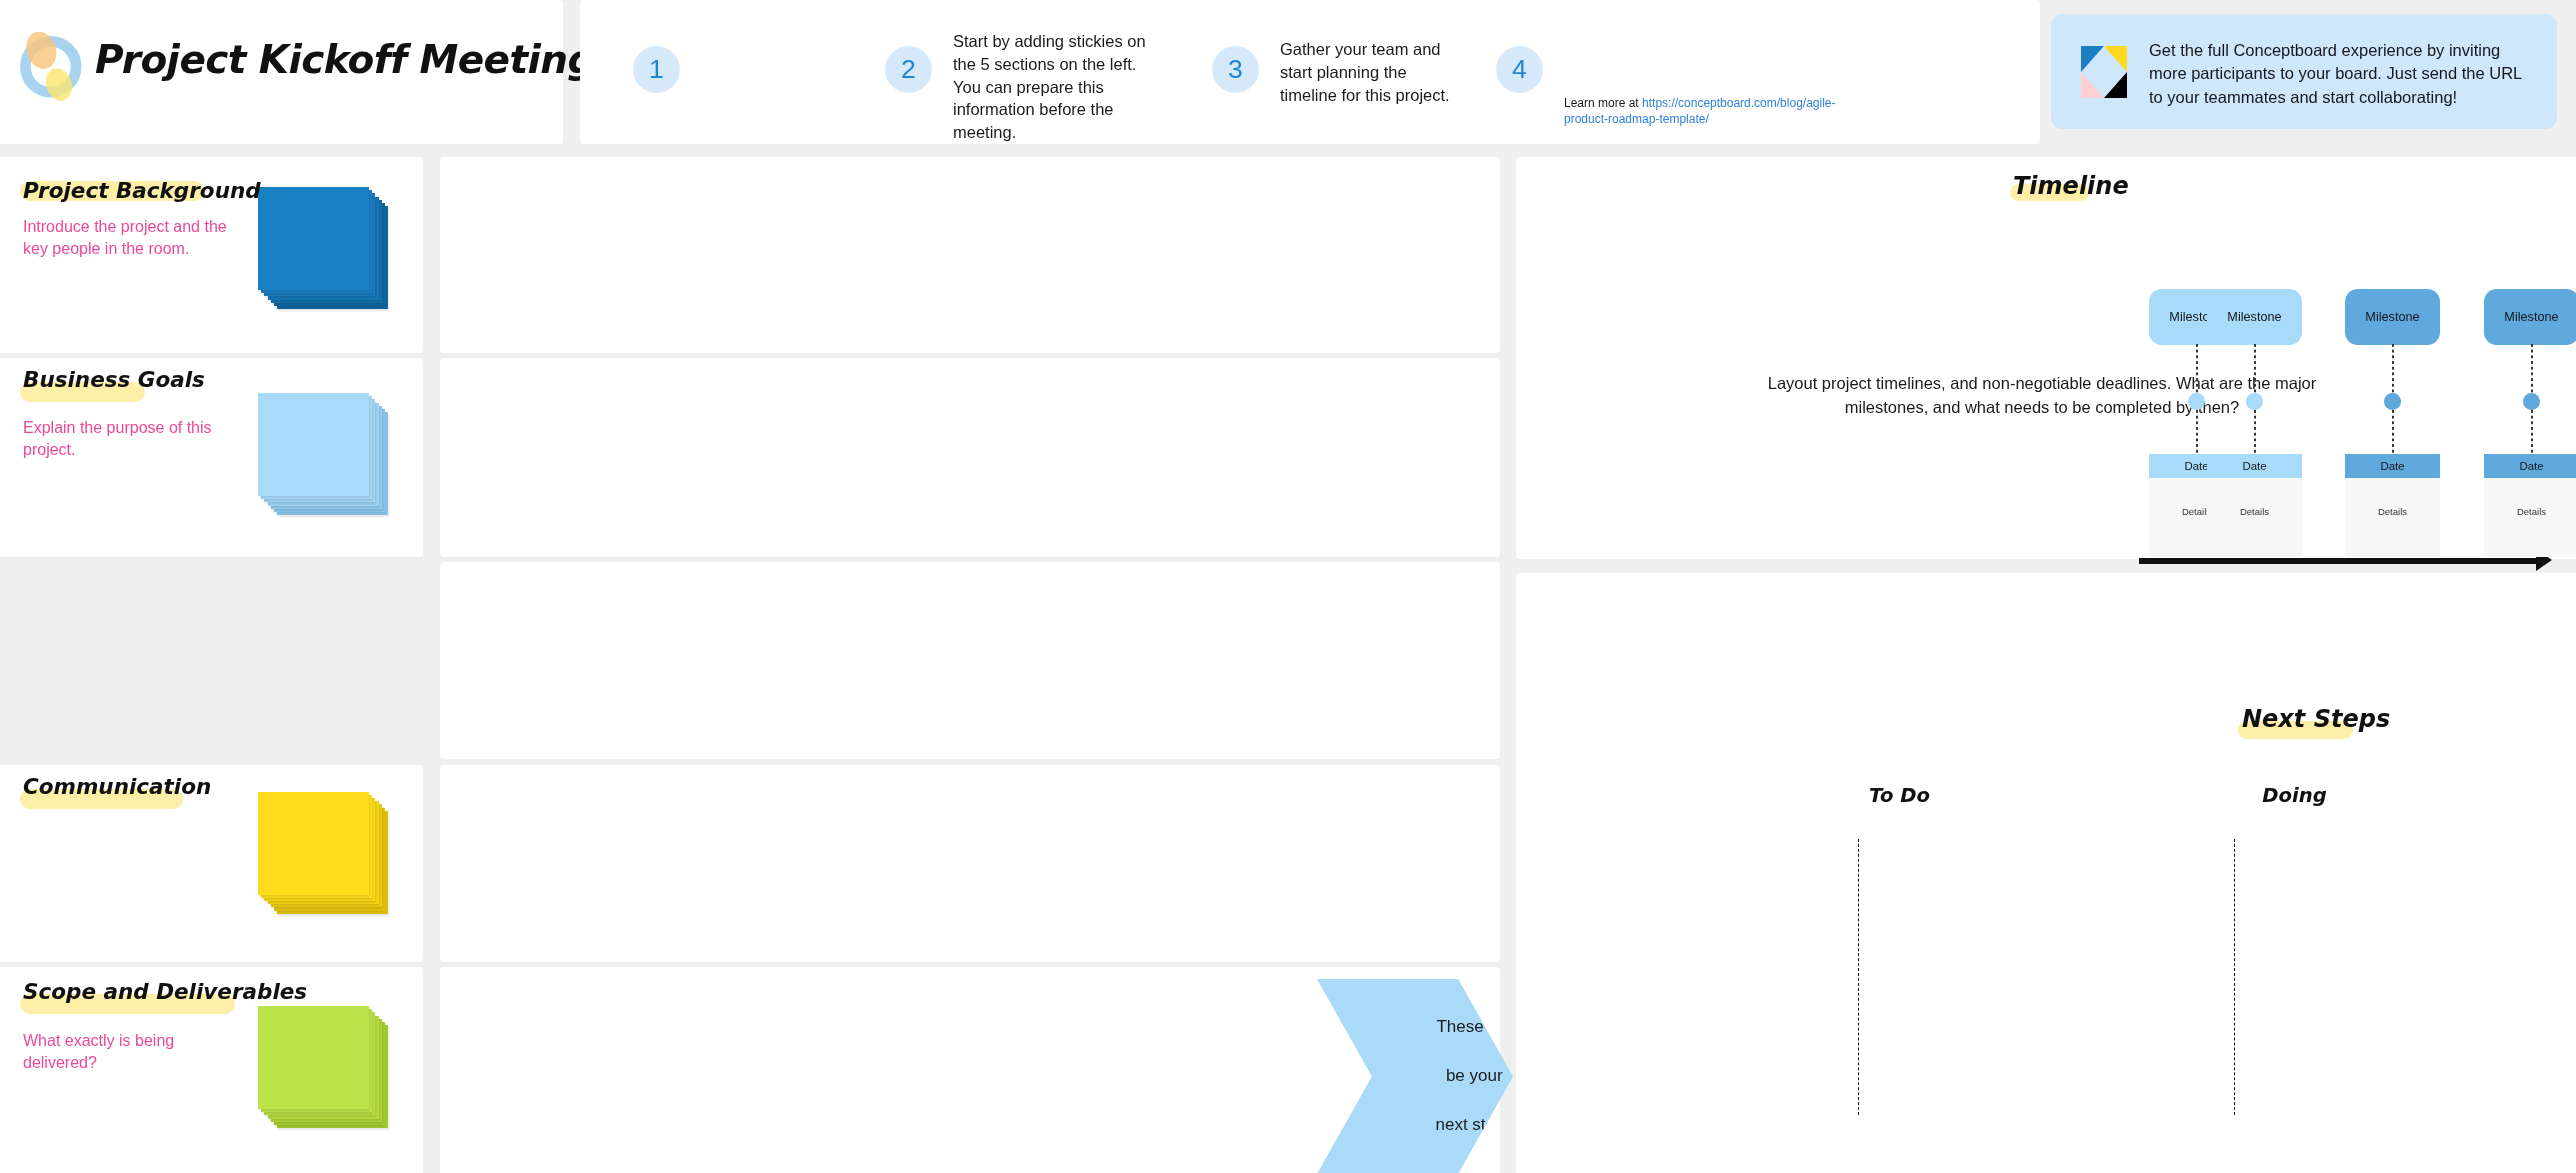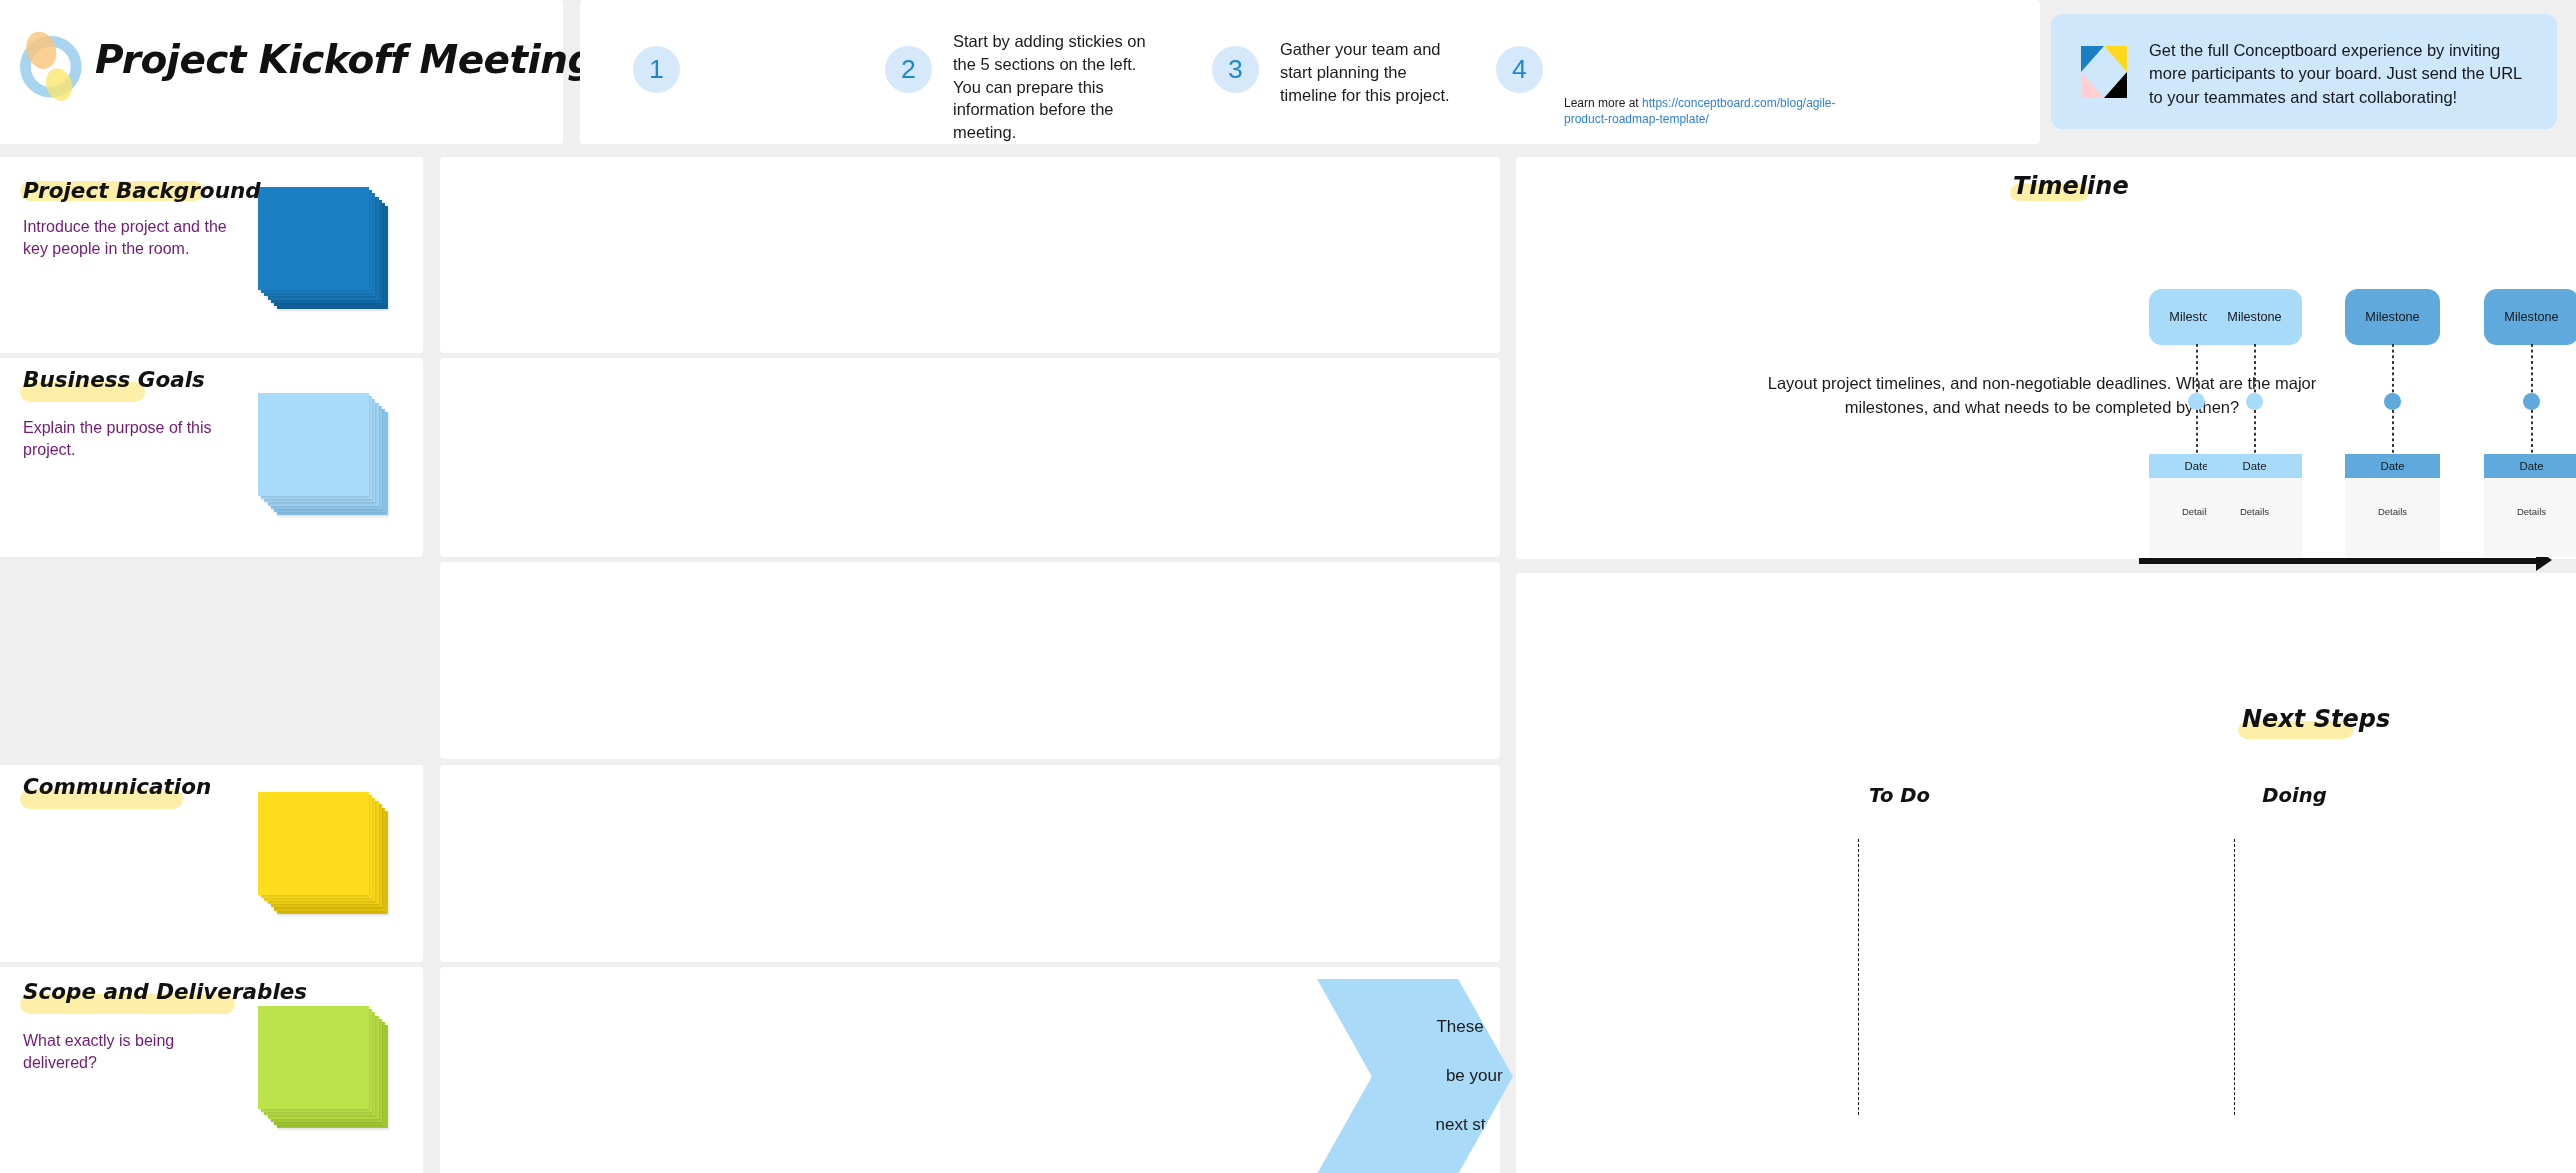--- a/index.html
+++ b/index.html
@@ -59,21 +59,21 @@
   .sec-head {
     position: absolute; font-family: "DejaVu Sans", sans-serif;
     font-size: 21.5px; font-weight: 700; font-style: italic; color: #111;
     white-space: nowrap; z-index: 2;
   }
   .sec-hl {
     position: absolute; background: #fdefa7; border-radius: 10px; z-index: 1;
   }
   .sec-body {
     position: absolute; left: 23px; width: 209px;
-    font-size: 16px; line-height: 1.36; color: #701a75;
+    font-size: 16px; line-height: 1.36; color: #ec4899;
   }
   
   .stack { position: absolute; width: 133px; height: 127px; }
   .stack b {
     position: absolute; display: block; width: 111px; height: 103px;
     box-shadow: 1.3px 1.9px 1.9px rgba(0,0,0,0.10);
   }
 
   
   .canvas-panel { left: 440px; width: 1060px; }

